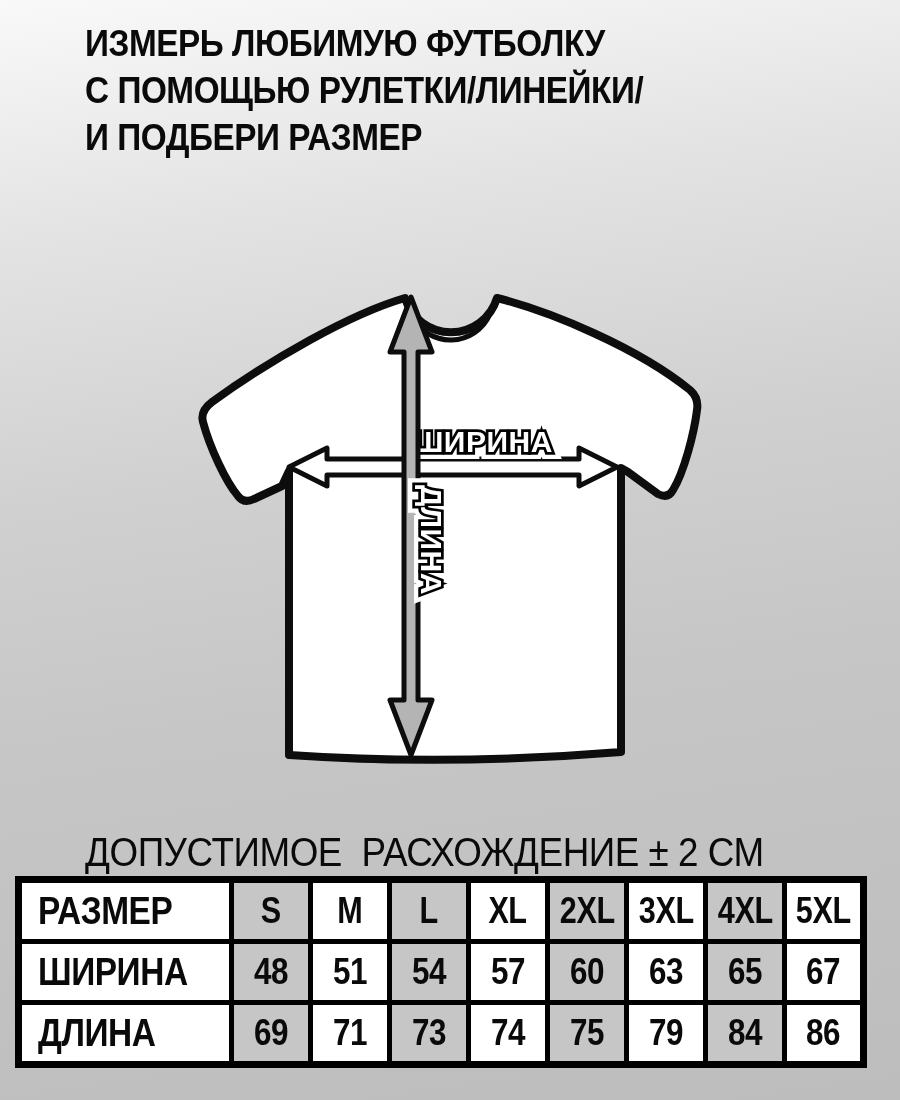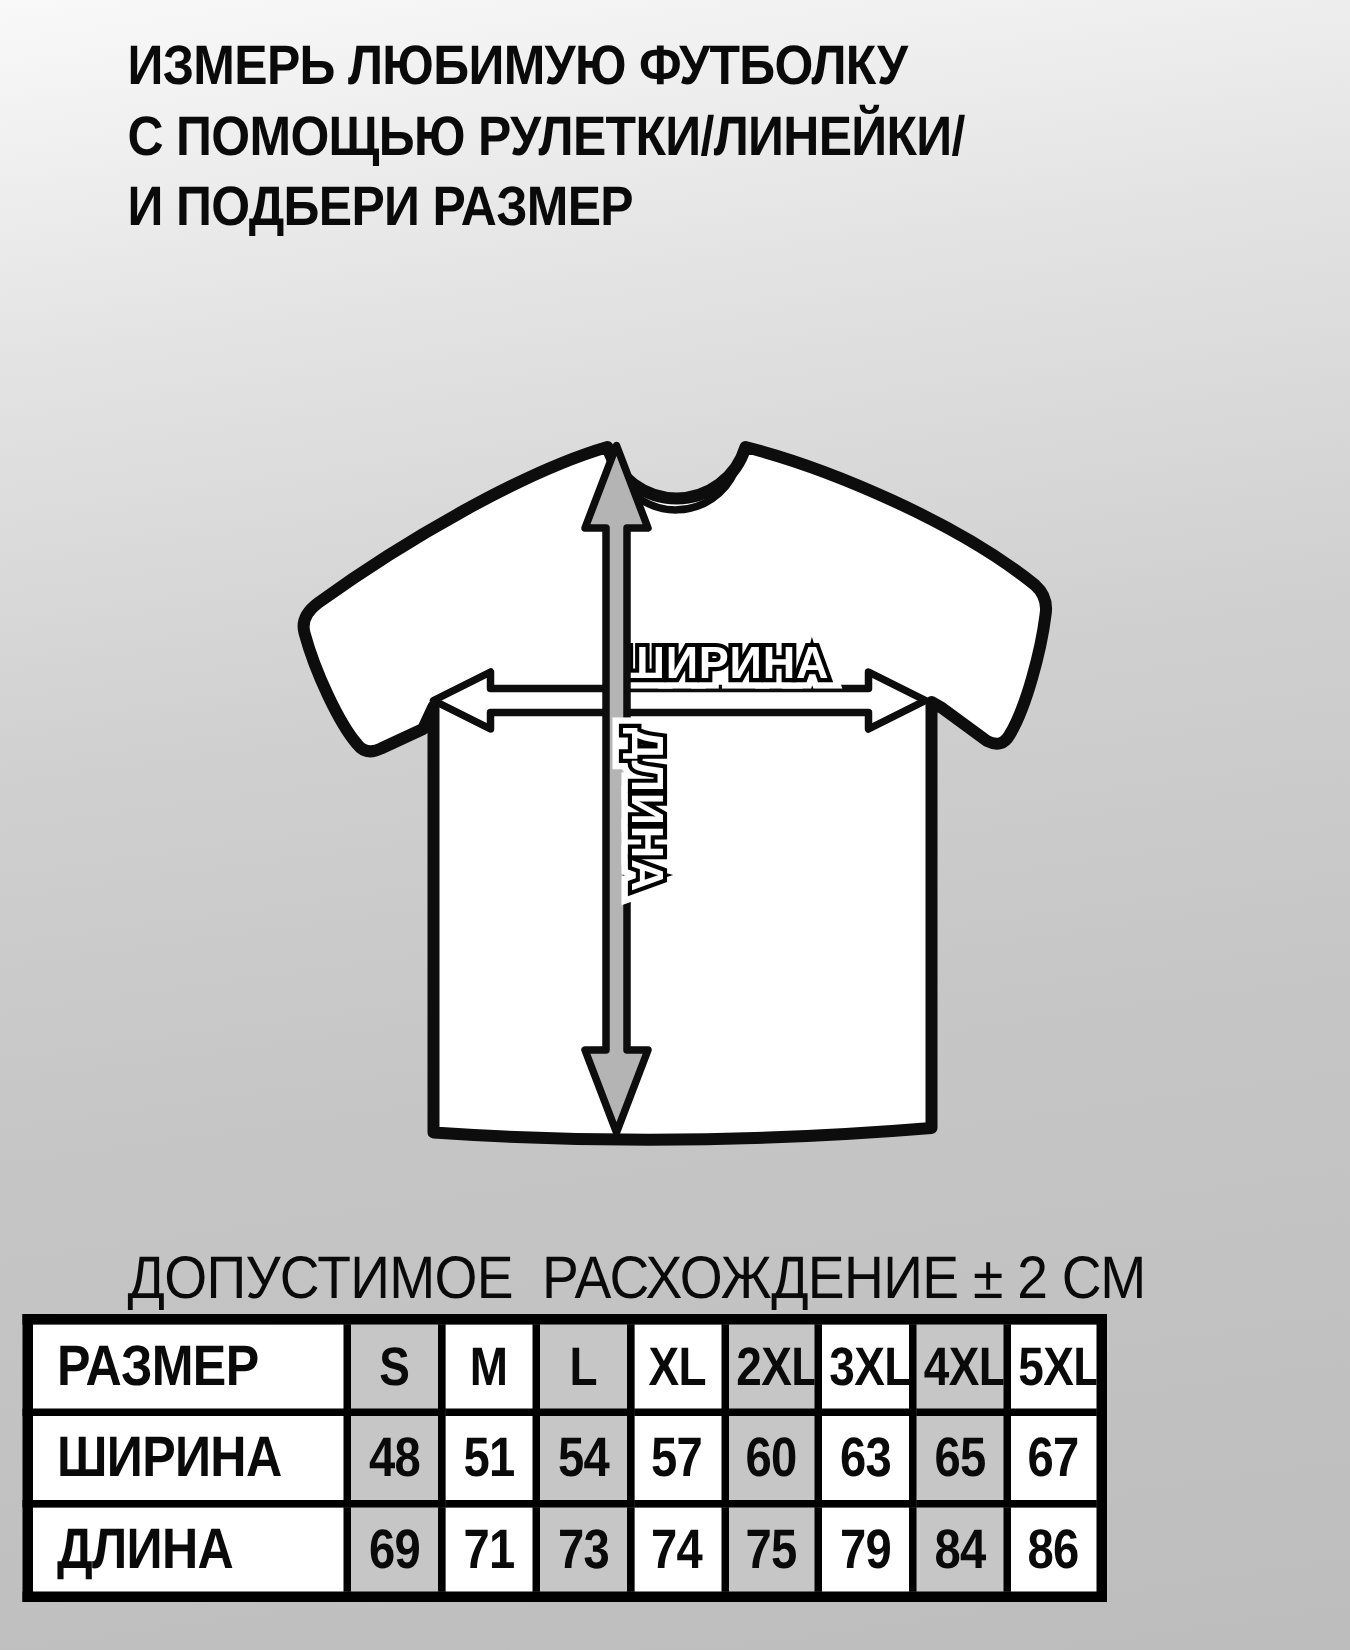--- a/index.html
+++ b/index.html
@@ -19,21 +19,21 @@
   .tshirt-svg{position:absolute;left:150px;top:268px;}
   .shirt-outline{fill:#ffffff;stroke:#0d0d0d;stroke-width:8;stroke-linejoin:round;stroke-linecap:round;}
   .collar-inner{fill:none;stroke:#0d0d0d;stroke-width:5;stroke-linecap:round;}
   .arrow-h{fill:#ffffff;stroke:#0d0d0d;stroke-width:5;stroke-linejoin:round;}
   .arrow-v{fill:#b4b4b4;stroke:#0d0d0d;stroke-width:5;stroke-linejoin:round;}
   .svg-label-halo{fill:#ffffff;stroke:#ffffff;stroke-width:14;paint-order:stroke;
      font-family:"Liberation Sans",sans-serif;font-weight:700;font-size:30px;letter-spacing:.5px;}
   .svg-label{fill:#ffffff;stroke:#000000;stroke-width:5.5;paint-order:stroke;
      font-family:"Liberation Sans",sans-serif;font-weight:700;font-size:30px;letter-spacing:.5px;}
   
-  .size-table{position:absolute;left:15px;top:876px;width:723px;border-collapse:collapse;table-layout:fixed;
+  .size-table{position:absolute;left:15px;top:876px;width:852px;border-collapse:collapse;table-layout:fixed;
      border:7px solid #000;}
   .size-table col.c-gray{background:#c6c6c6;}
   .size-table col.c-white{background:#ffffff;}
   .size-table col.c-label{background:#ffffff;width:213px;}
   .size-table th,.size-table td{border:5px solid #000;height:56px;padding:0;margin:0;
      text-align:center;vertical-align:middle;font-size:36px;font-weight:700;overflow:hidden;}
   .size-table td.num{font-weight:700;font-size:37px;}
   .size-table .lbl{text-align:left;padding-left:16px;font-size:38px;}
   .ccond{display:inline-block;transform:scaleX(.85);transform-origin:50% 50%;letter-spacing:-.5px;}
   .lcond{display:inline-block;transform:scaleX(.88);transform-origin:0 50%;letter-spacing:-.5px;}

